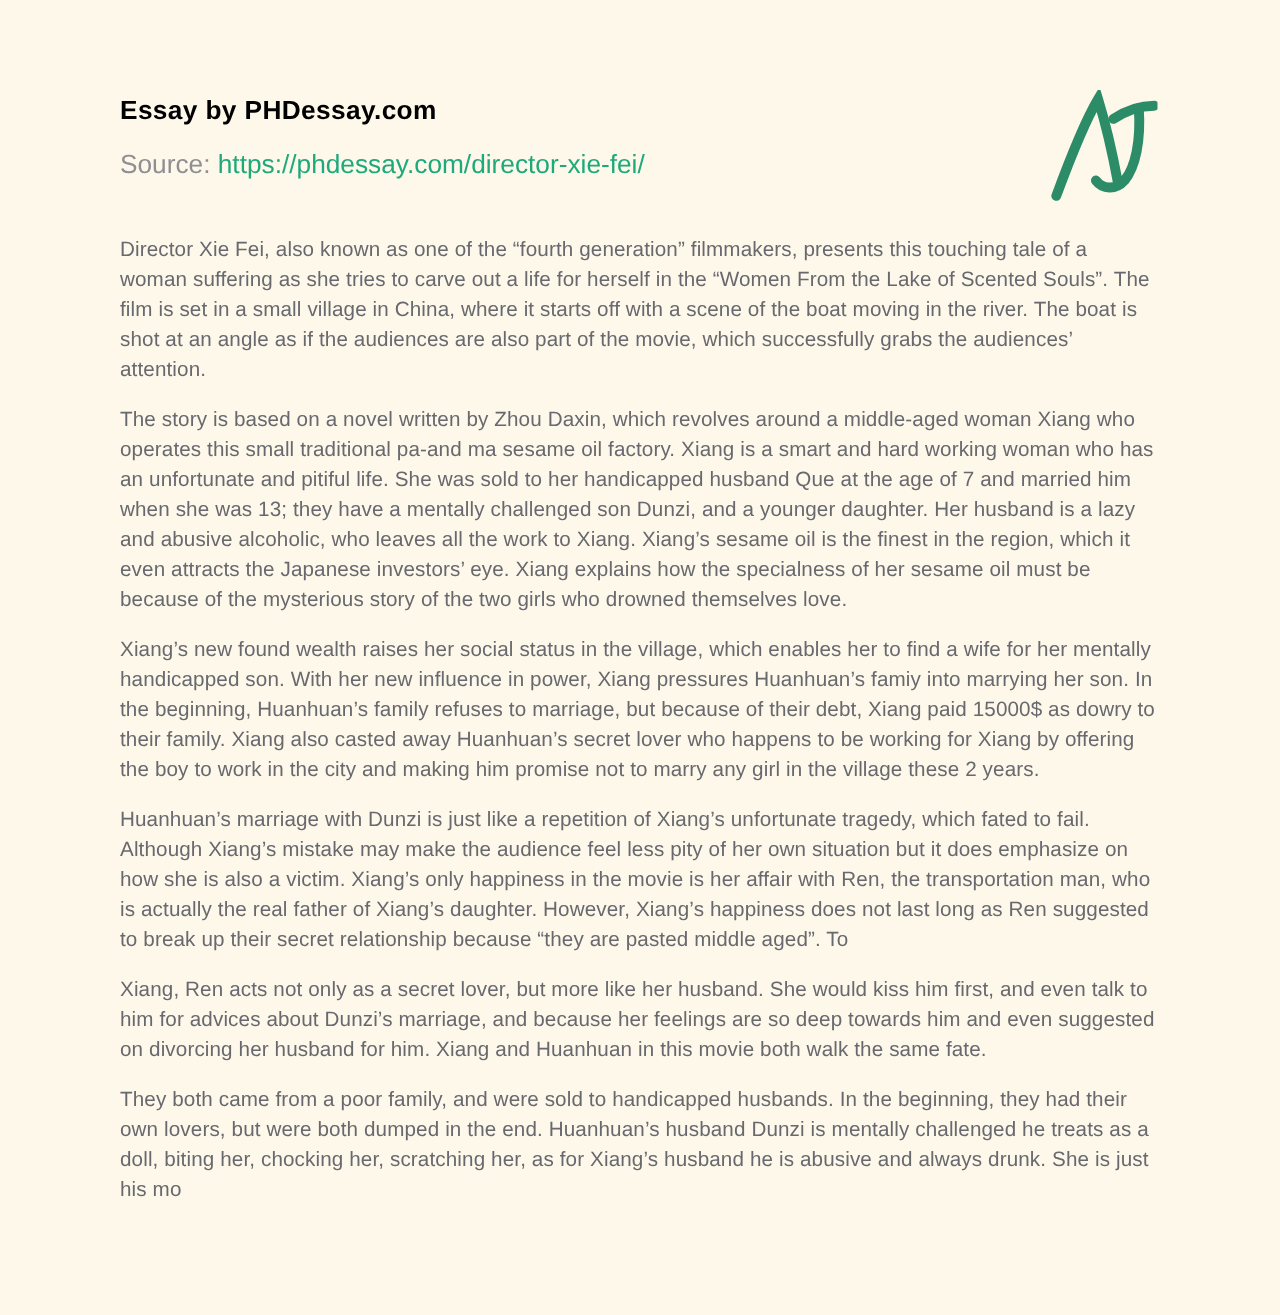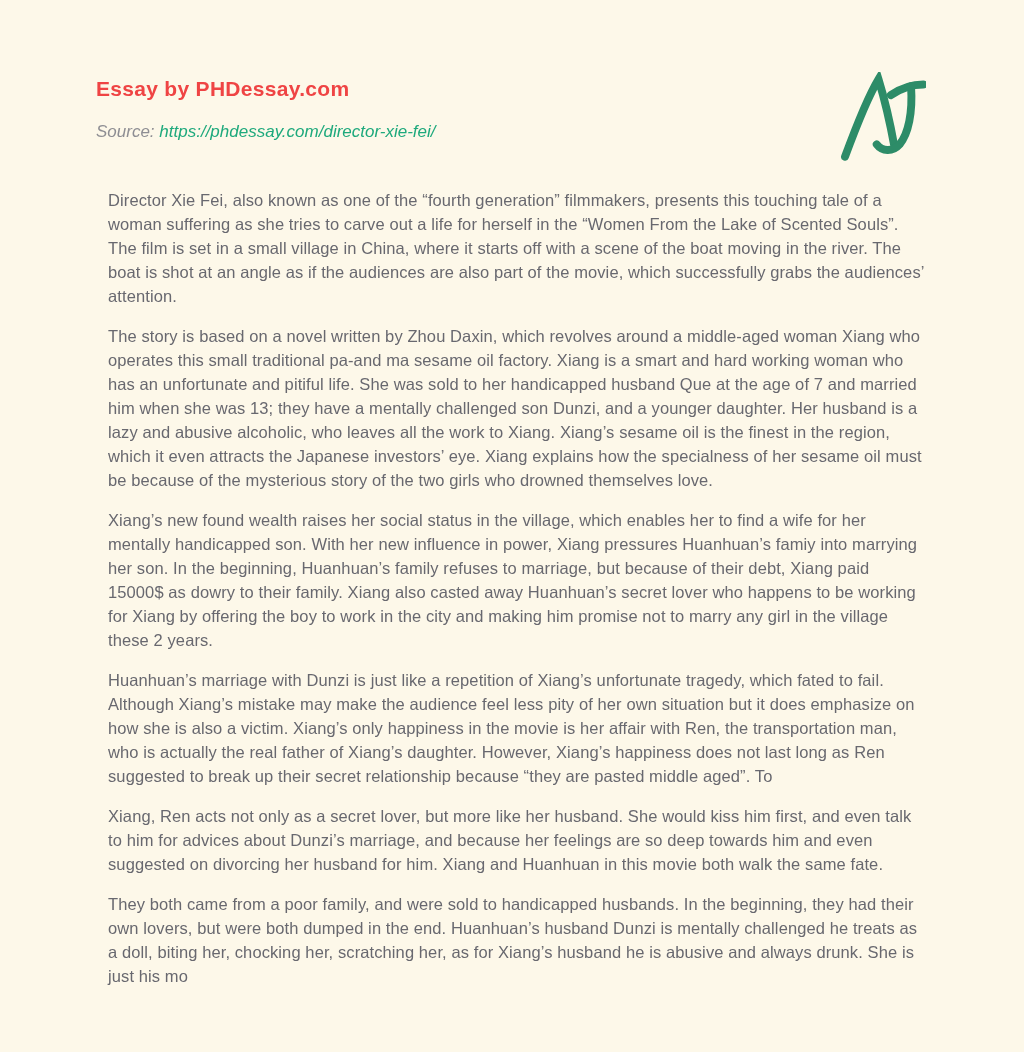--- a/index.html
+++ b/index.html
@@ -19,29 +19,28 @@
     width: 1024px;
   }
   .header {
     display: flex;
     justify-content: space-between;
     align-items: flex-start;
   }
   .byline {
     font-size: 21px;
     font-weight: 600;
-    color: #ef4444;
+    color: #000000;
     letter-spacing: 0.3px;
     line-height: 26px;
   }
   .source {
     margin-top: 20px;
-    font-size: 17px;
+    font-size: 21px;
     line-height: 20px;
-    font-style: italic;
   }
   .source-label {
     color: #8e8e93;
   }
   .source-link {
     color: #1ea97c;
     text-decoration: none;
   }
   .logo {
     margin-top: -4px;
@@ -53,21 +52,21 @@
     font-size: 31px;
     font-weight: 600;
     color: #2f2f37;
     letter-spacing: 0.3px;
     line-height: 34px;
   }
   .body-text {
     margin-top: 14px;
   }
   p.para {
-    margin: 16px 0 0 12px;
+    margin: 16px 0 0 0;
     font-size: 16.5px;
     line-height: 24px;
     color: #68686f;
     letter-spacing: 0.1px;
   }
   p.para.first {
     margin-top: 24px;
   }
 </style>
 </head>

